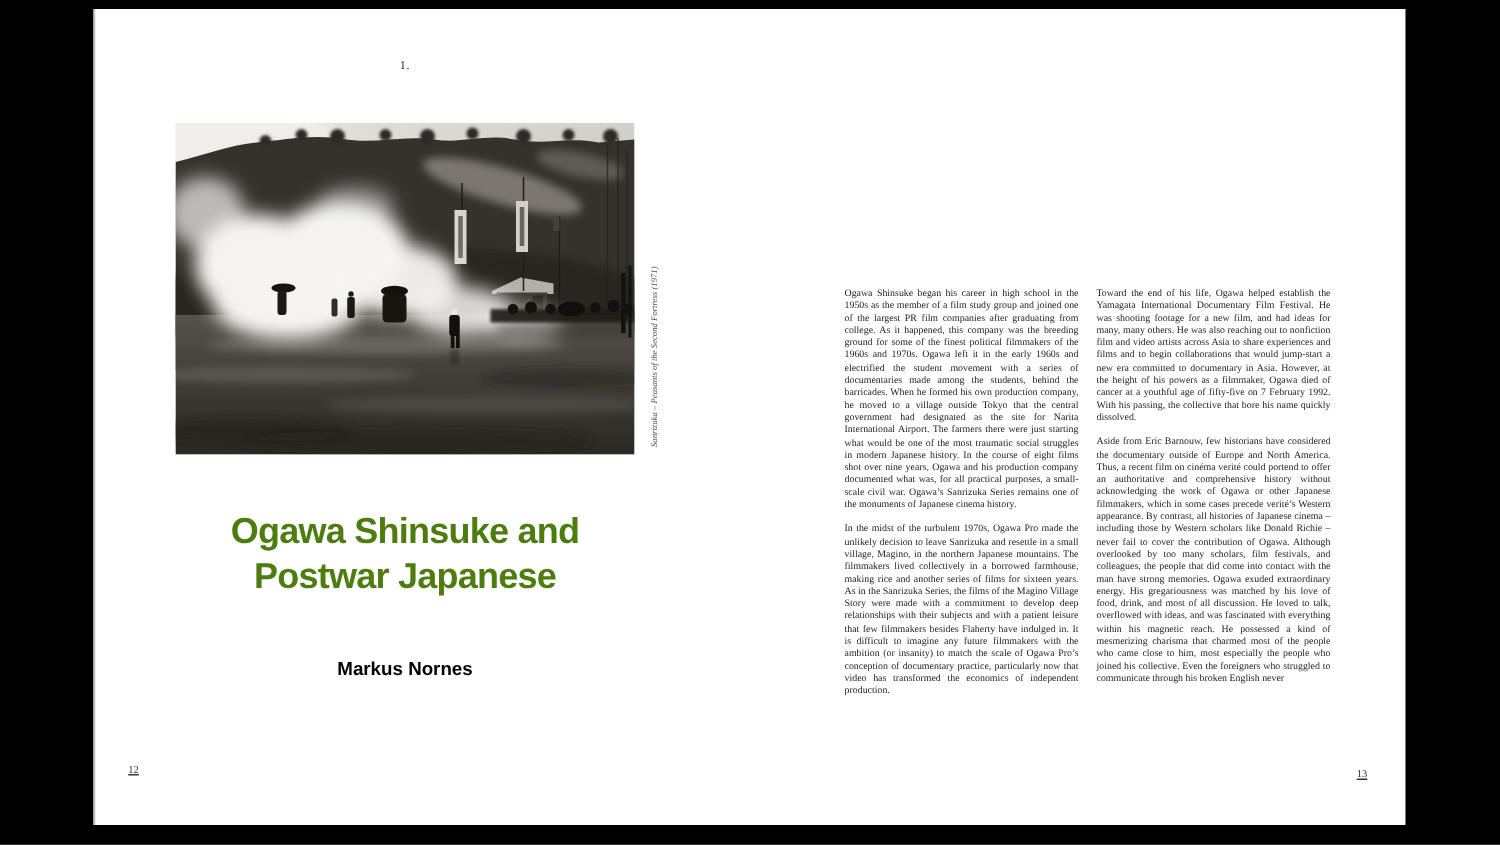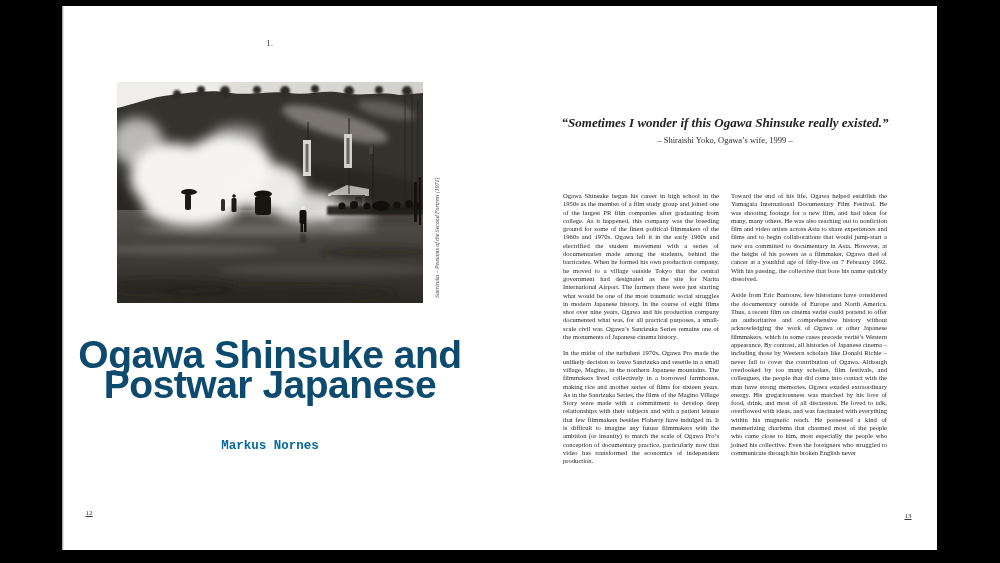--- a/index.html
+++ b/index.html
@@ -14,24 +14,24 @@
   .chapter-number{left:158px;top:33px;width:100px;text-align:center;
          font-size:8px;color:#2b2b2b;letter-spacing:.5px;}
   .photo-frame{left:55px;top:76px;width:306px;height:221px;}
   .photo-frame svg{display:block;}
   .photo-caption{left:369px;top:170px;height:122px;width:12px;
          writing-mode:vertical-rl;transform:rotate(180deg);
          font-style:italic;font-size:5.8px;color:#4c4c4c;white-space:nowrap;
          display:flex;align-items:center;}
   .title-block{left:8px;top:334px;width:400px;text-align:center;
          font-family:"Liberation Sans", sans-serif;font-weight:bold;
-         font-size:39px;line-height:30px;letter-spacing:-0.5px;color:#0c4a6e;}
+         font-size:24px;line-height:30px;letter-spacing:-0.5px;color:#4d7c0f;}
   .author{left:8px;top:433px;width:400px;text-align:center;
-         font-family:Liberation Mono, monospace;font-weight:bold;
-         font-size:12.5px;color:#0369a1;}
+         font-family:Liberation Sans, sans-serif;font-weight:bold;
+         font-size:12.5px;color:#000000;}
   .folio{font-size:7px;color:#333;width:30px;text-align:center;text-decoration:underline;}
   .folio-left{left:12px;top:503px;}
   .folio-right{left:831px;top:506px;}
 
   
   .quote{left:438px;top:109px;width:450px;text-align:center;
          font-size:13px;font-weight:bold;font-style:italic;color:#222;}
   .quote-attrib{left:438px;top:129px;width:450px;text-align:center;
          font-size:8.5px;color:#2e2e2e;}
   .col{top:186px;width:156px;font-size:6.6px;line-height:8.3px;
@@ -162,22 +162,20 @@
 
     <div class="abs title-block">
       <div>Ogawa Shinsuke and</div>
       <div>Postwar Japanese</div>
     </div>
 
     <div class="abs author">Markus Nornes</div>
 
     <div class="abs folio folio-left">12</div>
 
-    <div class="abs quote">“Sometimes I wonder if this Ogawa Shinsuke really existed.”</div>
-    <div class="abs quote-attrib">– Shiraishi Yoko, Ogawa’s wife, 1999 –</div>
 
     <div class="abs col col-1">
       <p>Ogawa Shinsuke began his career in high school in the 1950s as the member of a film study group and joined one of the largest PR film companies after graduating from college. As it happened, this company was the breeding ground for some of the finest political filmmakers of the 1960s and 1970s. Ogawa left it in the early 1960s and electrified the student movement with a series of documentaries made among the students, behind the barricades. When he formed his own production company, he moved to a village outside Tokyo that the central government had designated as the site for Narita International Airport. The farmers there were just starting what would be one of the most traumatic social struggles in modern Japanese history. In the course of eight films shot over nine years, Ogawa and his production company documented what was, for all practical purposes, a small-scale civil war. Ogawa’s Sanrizuka Series remains one of the monuments of Japanese cinema history.</p>
       <p>In the midst of the turbulent 1970s, Ogawa Pro made the unlikely decision to leave Sanrizuka and resettle in a small village, Magino, in the northern Japanese mountains. The filmmakers lived collectively in a borrowed farmhouse, making rice and another series of films for sixteen years. As in the Sanrizuka Series, the films of the Magino Village Story were made with a commitment to develop deep relationships with their subjects and with a patient leisure that few filmmakers besides Flaherty have indulged in. It is difficult to imagine any future filmmakers with the ambition (or insanity) to match the scale of Ogawa Pro’s conception of documentary practice, particularly now that video has transformed the economics of independent production.</p>
     </div>
 
     <div class="abs col col-2">
       <p>Toward the end of his life, Ogawa helped establish the Yamagata International Documentary Film Festival. He was shooting footage for a new film, and had ideas for many, many others. He was also reaching out to nonfiction film and video artists across Asia to share experiences and films and to begin collaborations that would jump-start a new era committed to documentary in Asia. However, at the height of his powers as a filmmaker, Ogawa died of cancer at a youthful age of fifty-five on 7 February 1992. With his passing, the collective that bore his name quickly dissolved.</p>
       <p>Aside from Eric Barnouw, few historians have considered the documentary outside of Europe and North America. Thus, a recent film on cinéma verité could portend to offer an authoritative and comprehensive history without acknowledging the work of Ogawa or other Japanese filmmakers, which in some cases precede verité’s Western appearance. By contrast, all histories of Japanese cinema – including those by Western scholars like Donald Richie – never fail to cover the contribution of Ogawa. Although overlooked by too many scholars, film festivals, and colleagues, the people that did come into contact with the man have strong memories. Ogawa exuded extraordinary energy. His gregariousness was matched by his love of food, drink, and most of all discussion. He loved to talk, overflowed with ideas, and was fascinated with everything within his magnetic reach. He possessed a kind of mesmerizing charisma that charmed most of the people who came close to him, most especially the people who joined his collective. Even the foreigners who struggled to communicate through his broken English never</p>
     </div>

